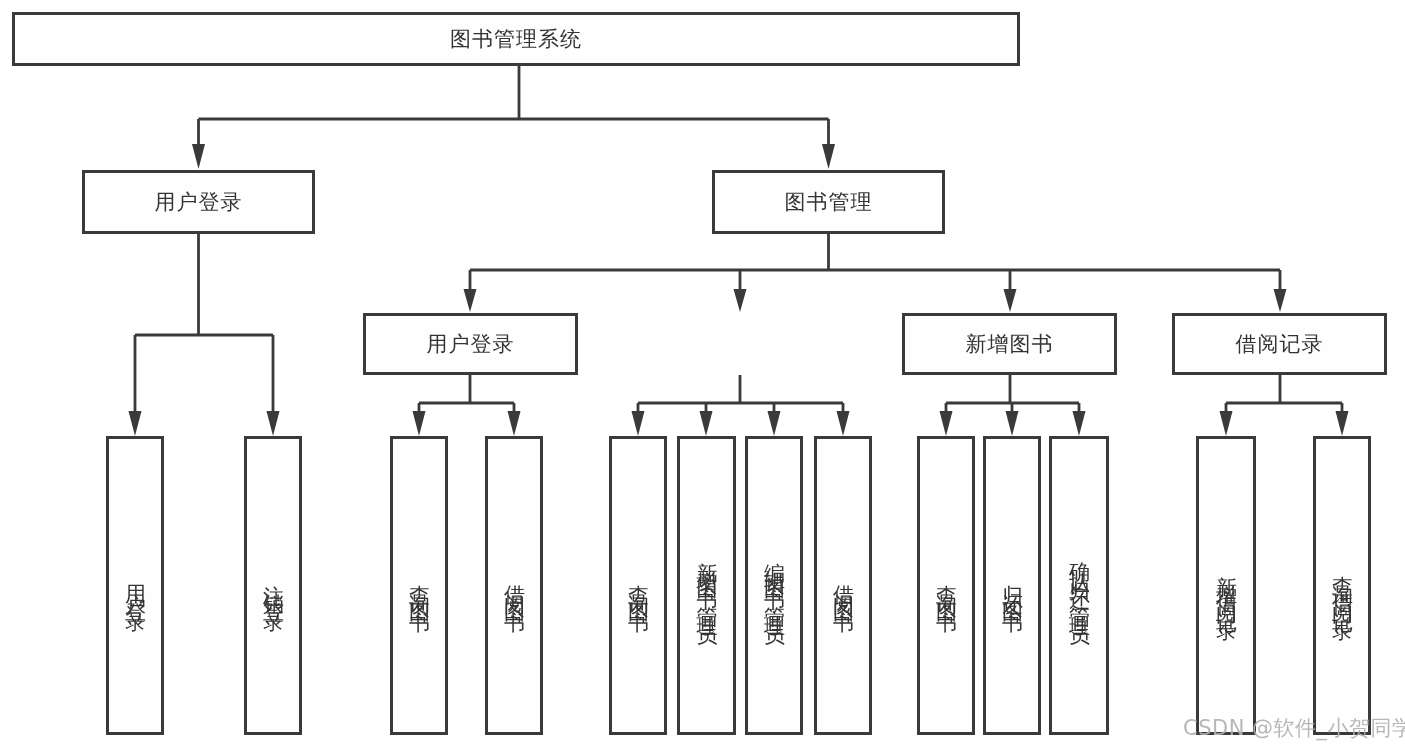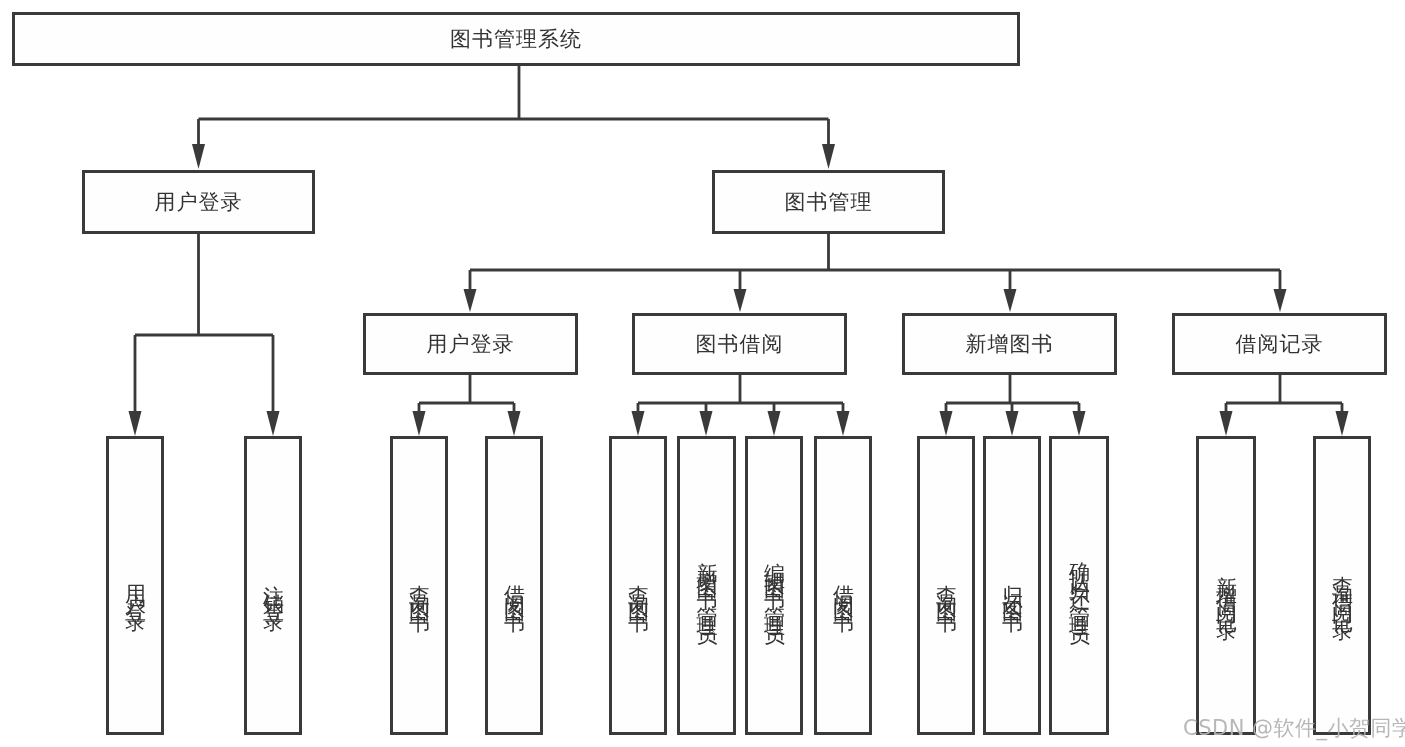--- a/index.html
+++ b/index.html
@@ -102,23 +102,20 @@
   <div class="node" style="left:82px; top:170px; width:233px; height:64px;">
     <span class="lbl">用户登录</span>
   </div>
   <div class="node" style="left:712px; top:170px; width:233px; height:64px;">
     <span class="lbl">图书管理</span>
   </div>
 
   <div class="node" style="left:363px; top:313px; width:215px; height:62px;">
     <span class="lbl">用户登录</span>
   </div>
-  <div class="node" style="left:632px; top:313px; width:215px; height:62px;">
-    <span class="lbl">图书借阅</span>
-  </div>
   <div class="node" style="left:902px; top:313px; width:215px; height:62px;">
     <span class="lbl">新增图书</span>
   </div>
   <div class="node" style="left:1172px; top:313px; width:215px; height:62px;">
     <span class="lbl">借阅记录</span>
   </div>
 
   <div class="node leaf" style="left:106px; top:436px; width:58px; height:299px;">
     <span class="lbl">用户登录</span>
   </div>

